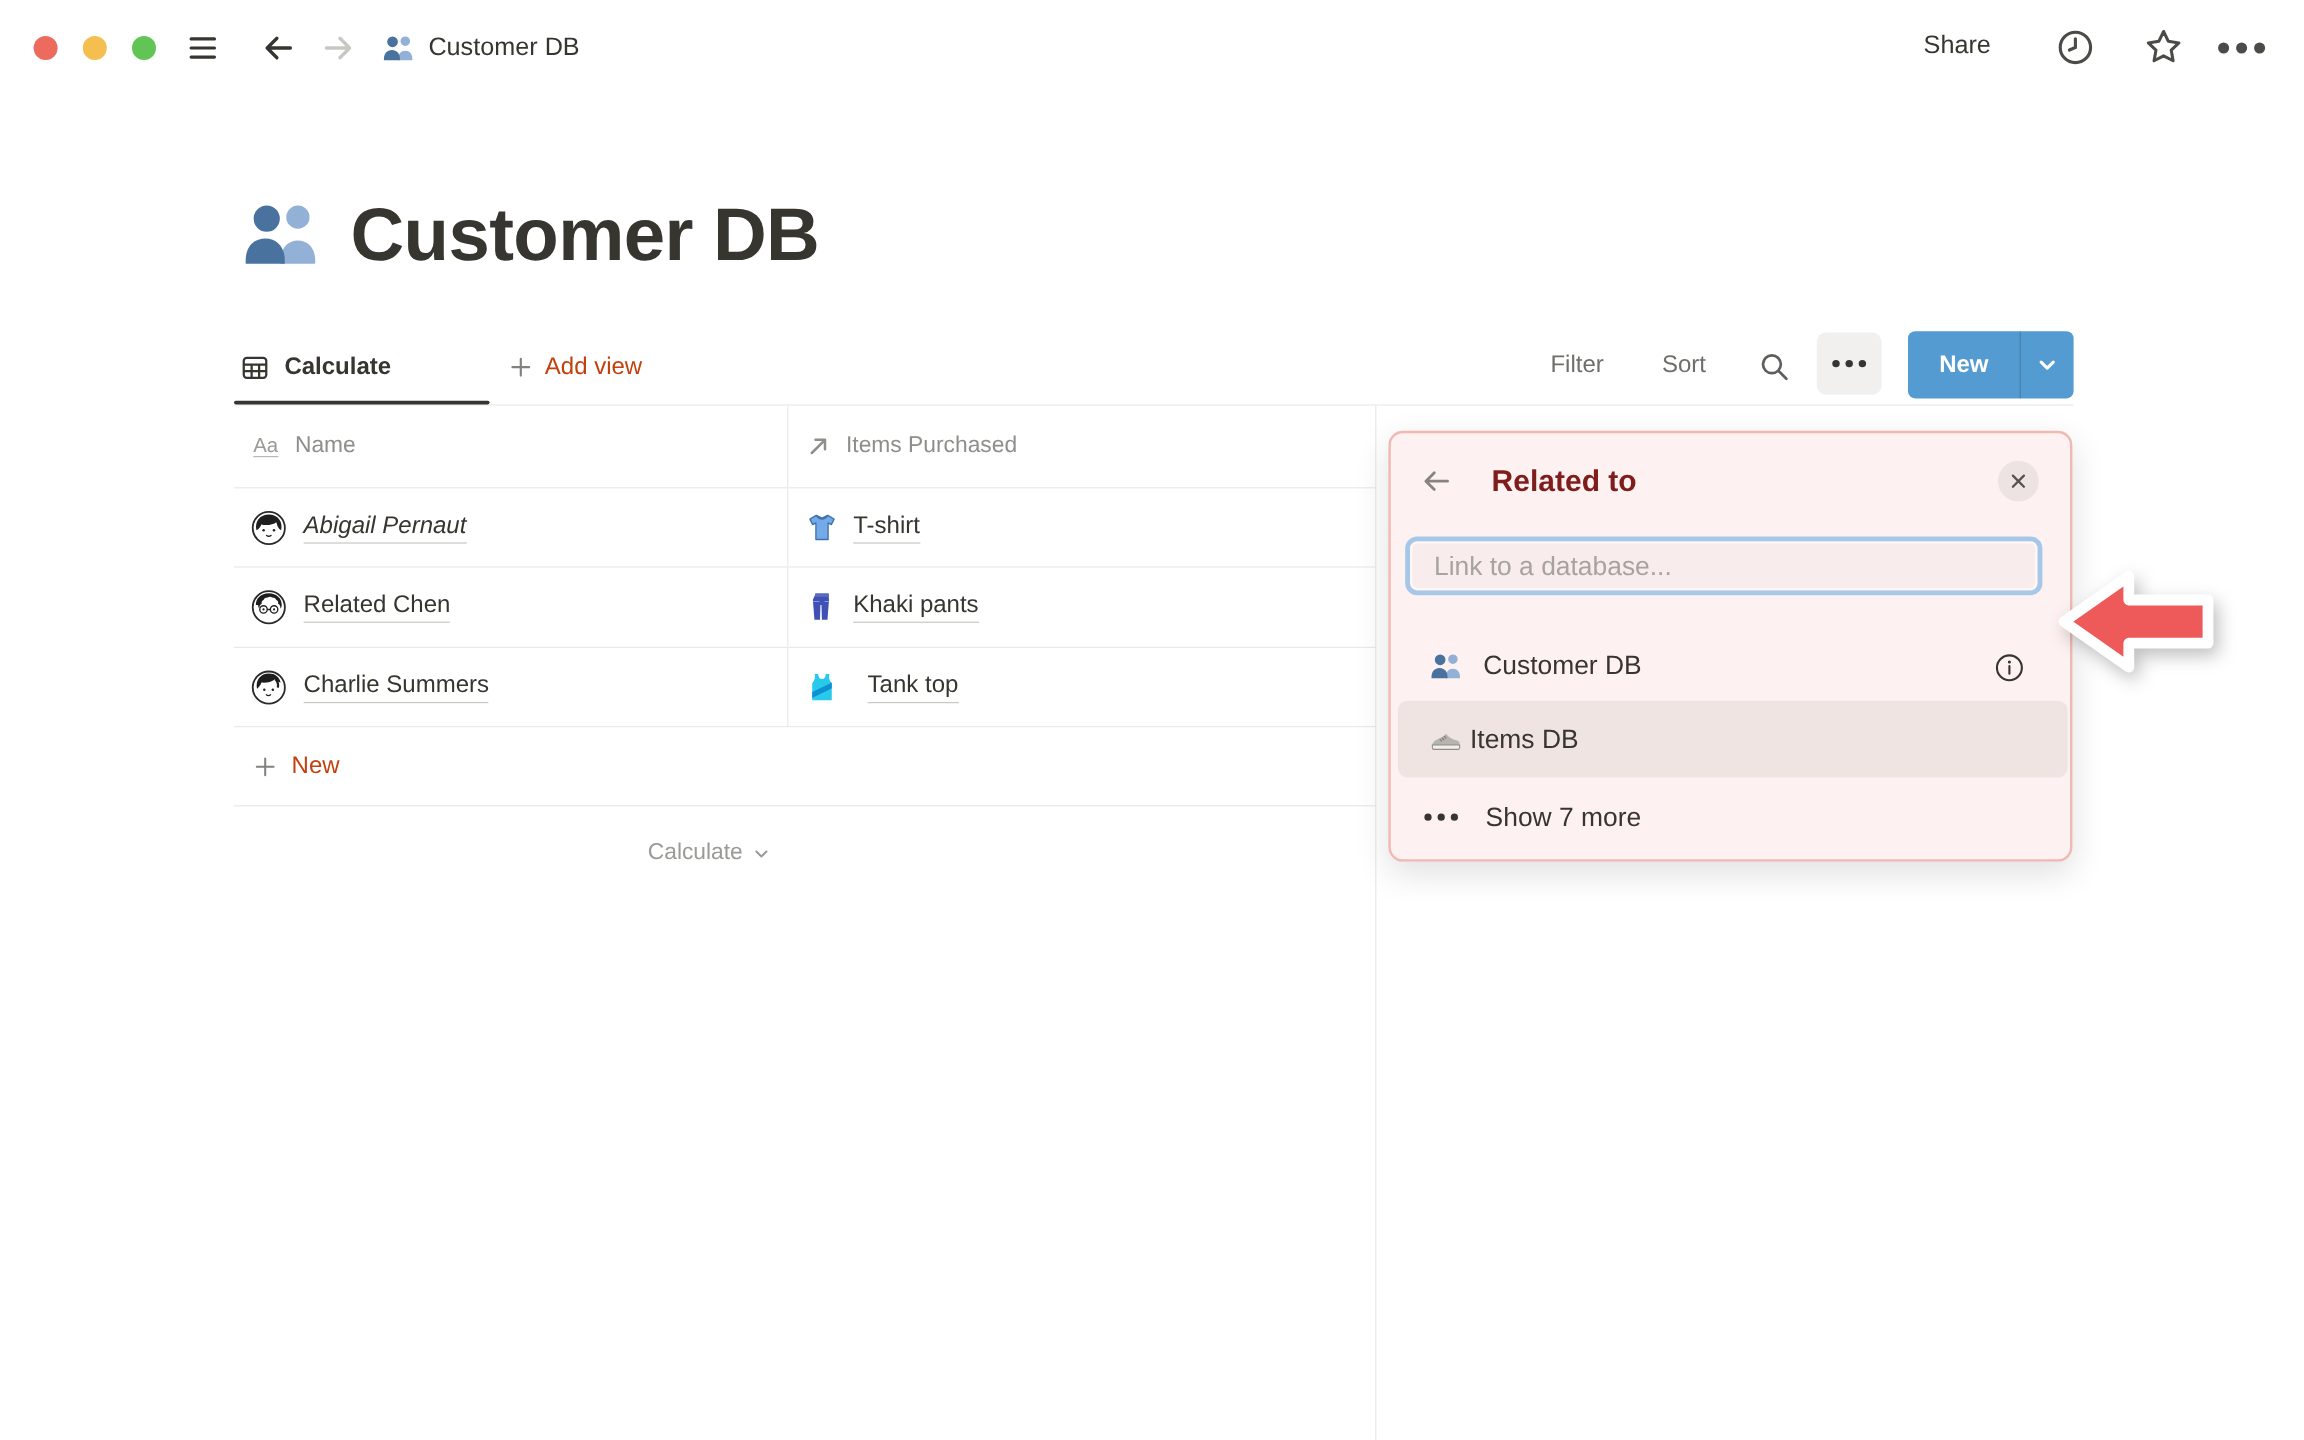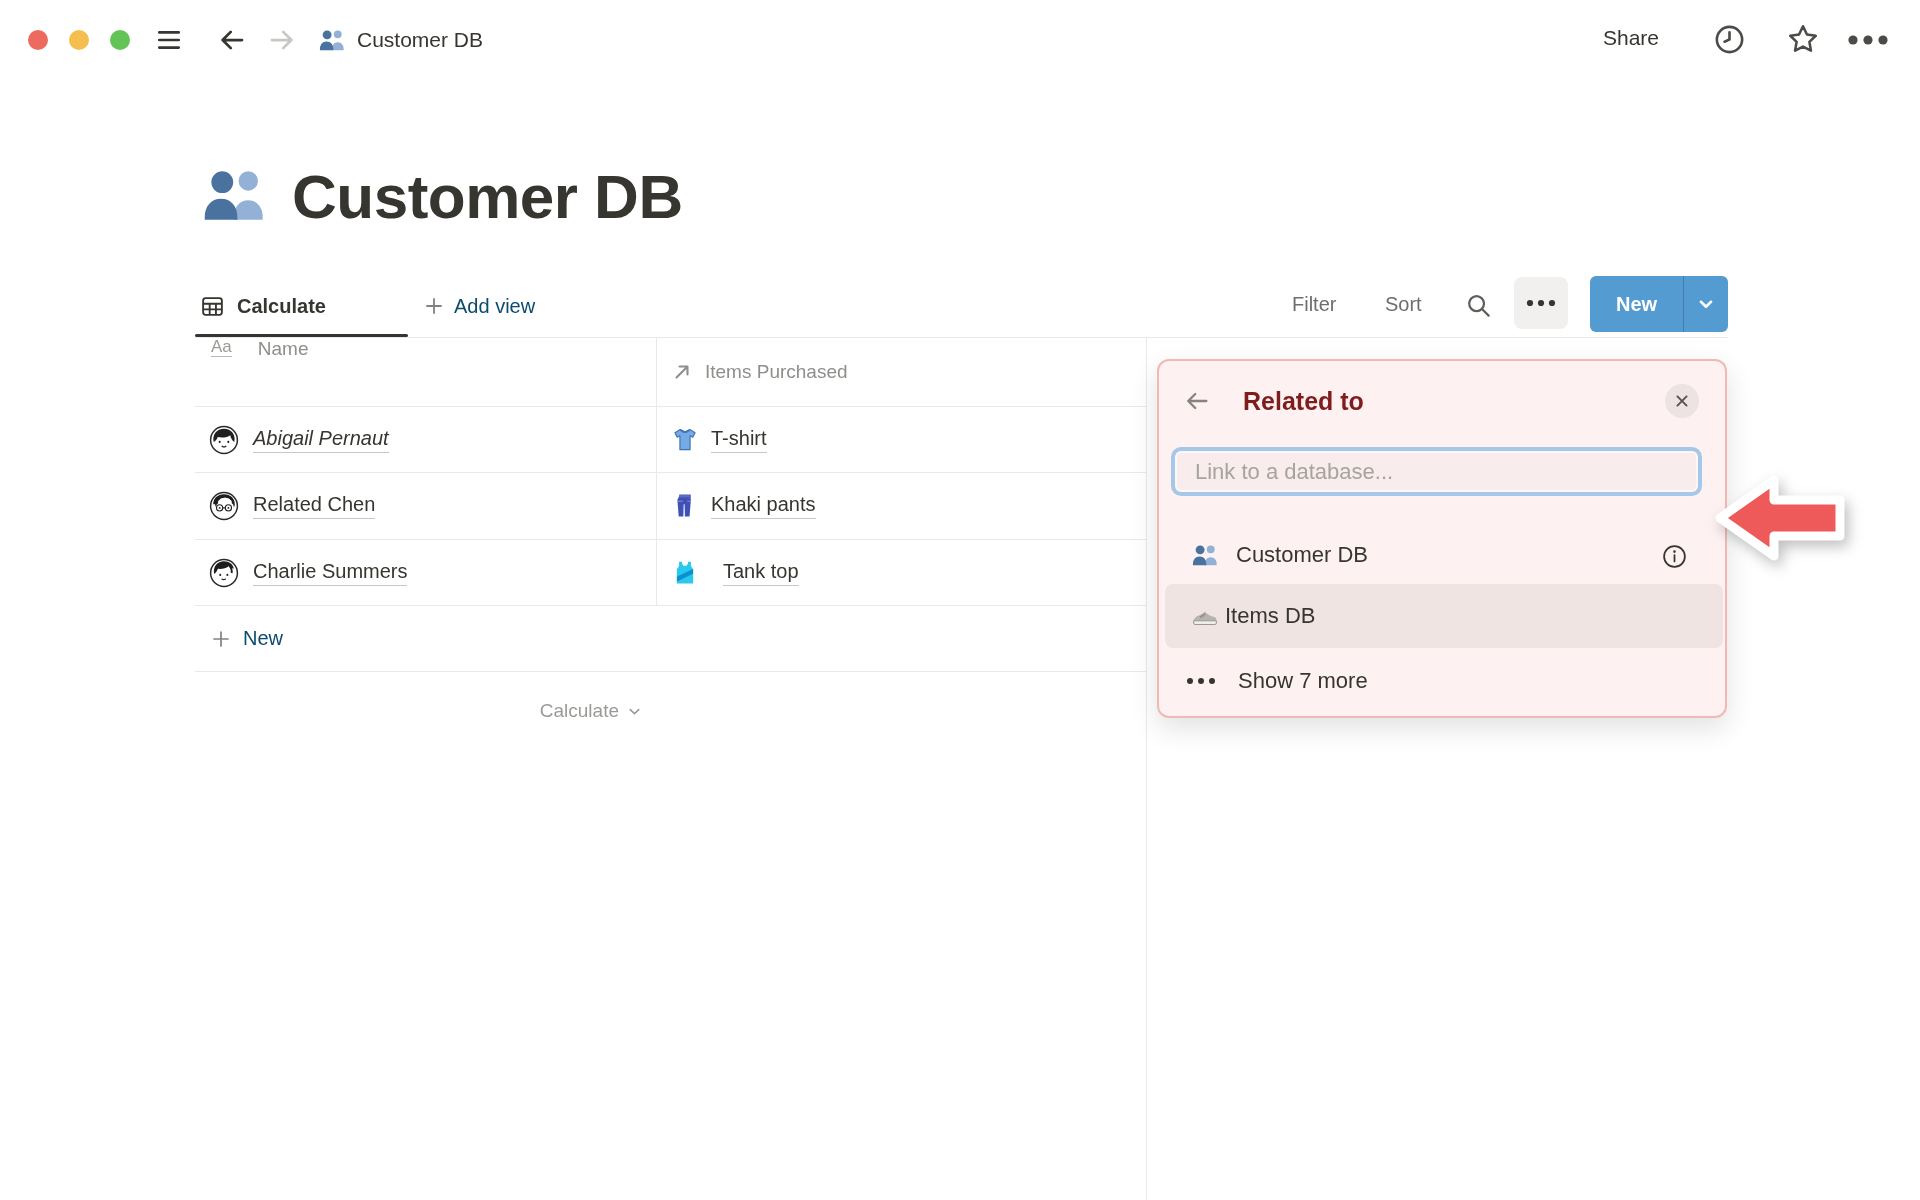--- a/index.html
+++ b/index.html
@@ -14,21 +14,21 @@
   .doc-title { font-size:21px; font-weight:500; color:#37352f; }
   .share-label { font-size:21px; color:#37352f; }
 
   
   .page-title { font-size:62px; font-weight:700; letter-spacing:-0.5px; color:#37352f; }
 
   
   .toolbar-border { background:#e9e9e7; height:1px; }
   .tab-label { font-size:20px; font-weight:600; color:#37352f; }
   .tab-underline { background:#37352f; height:3px; border-radius:2px; }
-  .muted-label { font-size:20px; color:#0c4a6e; }
+  .muted-label { font-size:20px; color:#c2410c; }
   .ctl-label { font-size:20px; color:#6f6e6b; }
   .more-btn { background:#f1f0ee; border-radius:8px; }
   .new-btn { background:#549bd2; border-radius:6px; display:flex; align-items:stretch; overflow:hidden; cursor:pointer; }
   .new-btn-main { display:flex; align-items:center; justify-content:center; flex:1; color:#fff; font-size:20px; font-weight:600; }
   .new-btn-divider { width:1px; background:rgba(0,0,0,0.18); }
   .new-btn-chev { width:44px; display:flex; align-items:center; justify-content:center; }
 
   
   .th-label { font-size:19px; color:#8f8e8b; }
   .aa-glyph { font-size:17px; color:#9b9a97; border-bottom:1.5px solid #b9b8b5; line-height:1.05; }
@@ -161,21 +161,21 @@
     <div class="new-btn-chev">
       <svg width="18" height="18" viewBox="0 0 16 16" fill="none" stroke="#fff" stroke-width="2.3" stroke-linecap="round" stroke-linejoin="round">
           <path d="M3.5 6l4.5 4.4L12.5 6"></path>
         </svg>
     </div>
   </div>
 
   <div class="abs v-line" style="left:1146px;top:338px;height:862px;"></div>
 
   <div class="abs" style="left:195px;top:338px;width:952px;height:69px;border-bottom:1px solid #e9e9e7;">
-    <div class="abs" style="left:0;top:0;width:462px;height:68px;border-right:1px solid #e9e9e7;display:flex;align-items:flex-start;gap:26px;padding-left:16px;">
+    <div class="abs" style="left:0;top:0;width:462px;height:68px;border-right:1px solid #e9e9e7;display:flex;align-items:center;gap:14px;padding-left:16px;">
       <span class="aa-glyph">Aa</span>
       <span class="th-label">Name</span>
     </div>
     <div class="abs" style="left:462px;top:0;width:490px;height:68px;display:flex;align-items:center;gap:12px;padding-left:14px;">
       <svg width="22" height="22" viewBox="0 0 20 20" fill="none" stroke="#8f8e8b" stroke-width="1.9" stroke-linecap="round" stroke-linejoin="round">
           <path d="M5 15L15 5M7.8 5H15v7.2"></path>
         </svg>
       <span class="th-label">Items Purchased</span>
     </div>
   </div>

